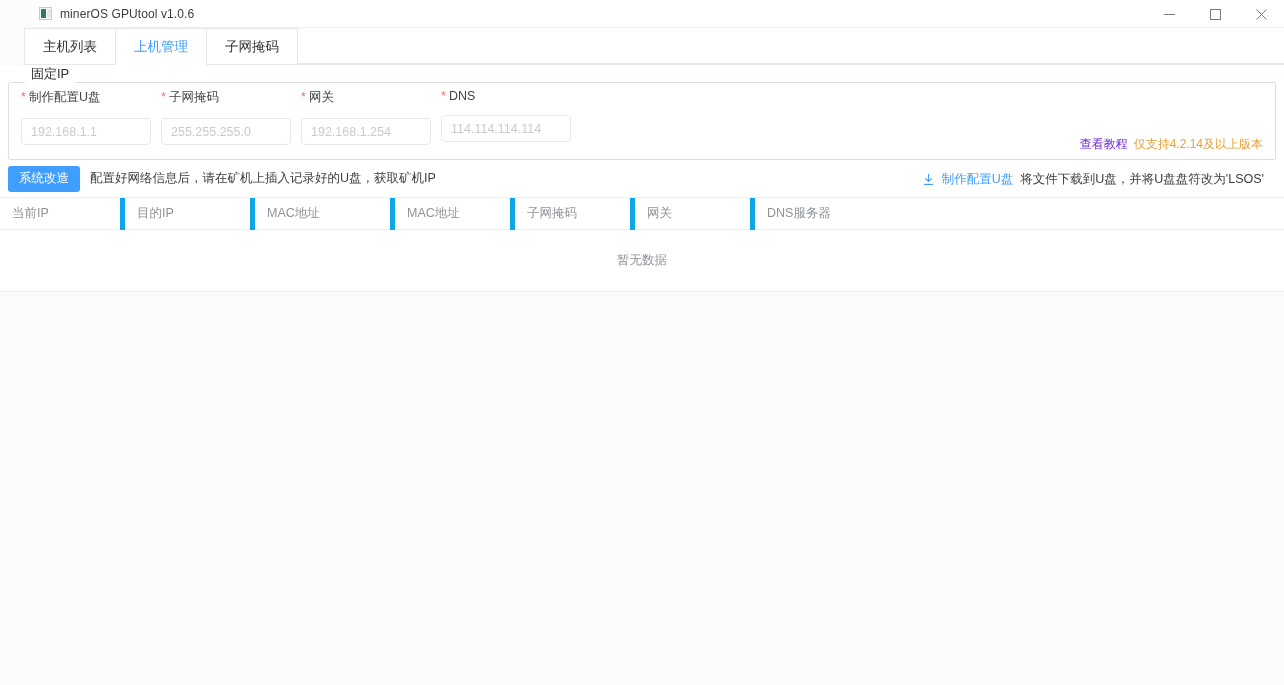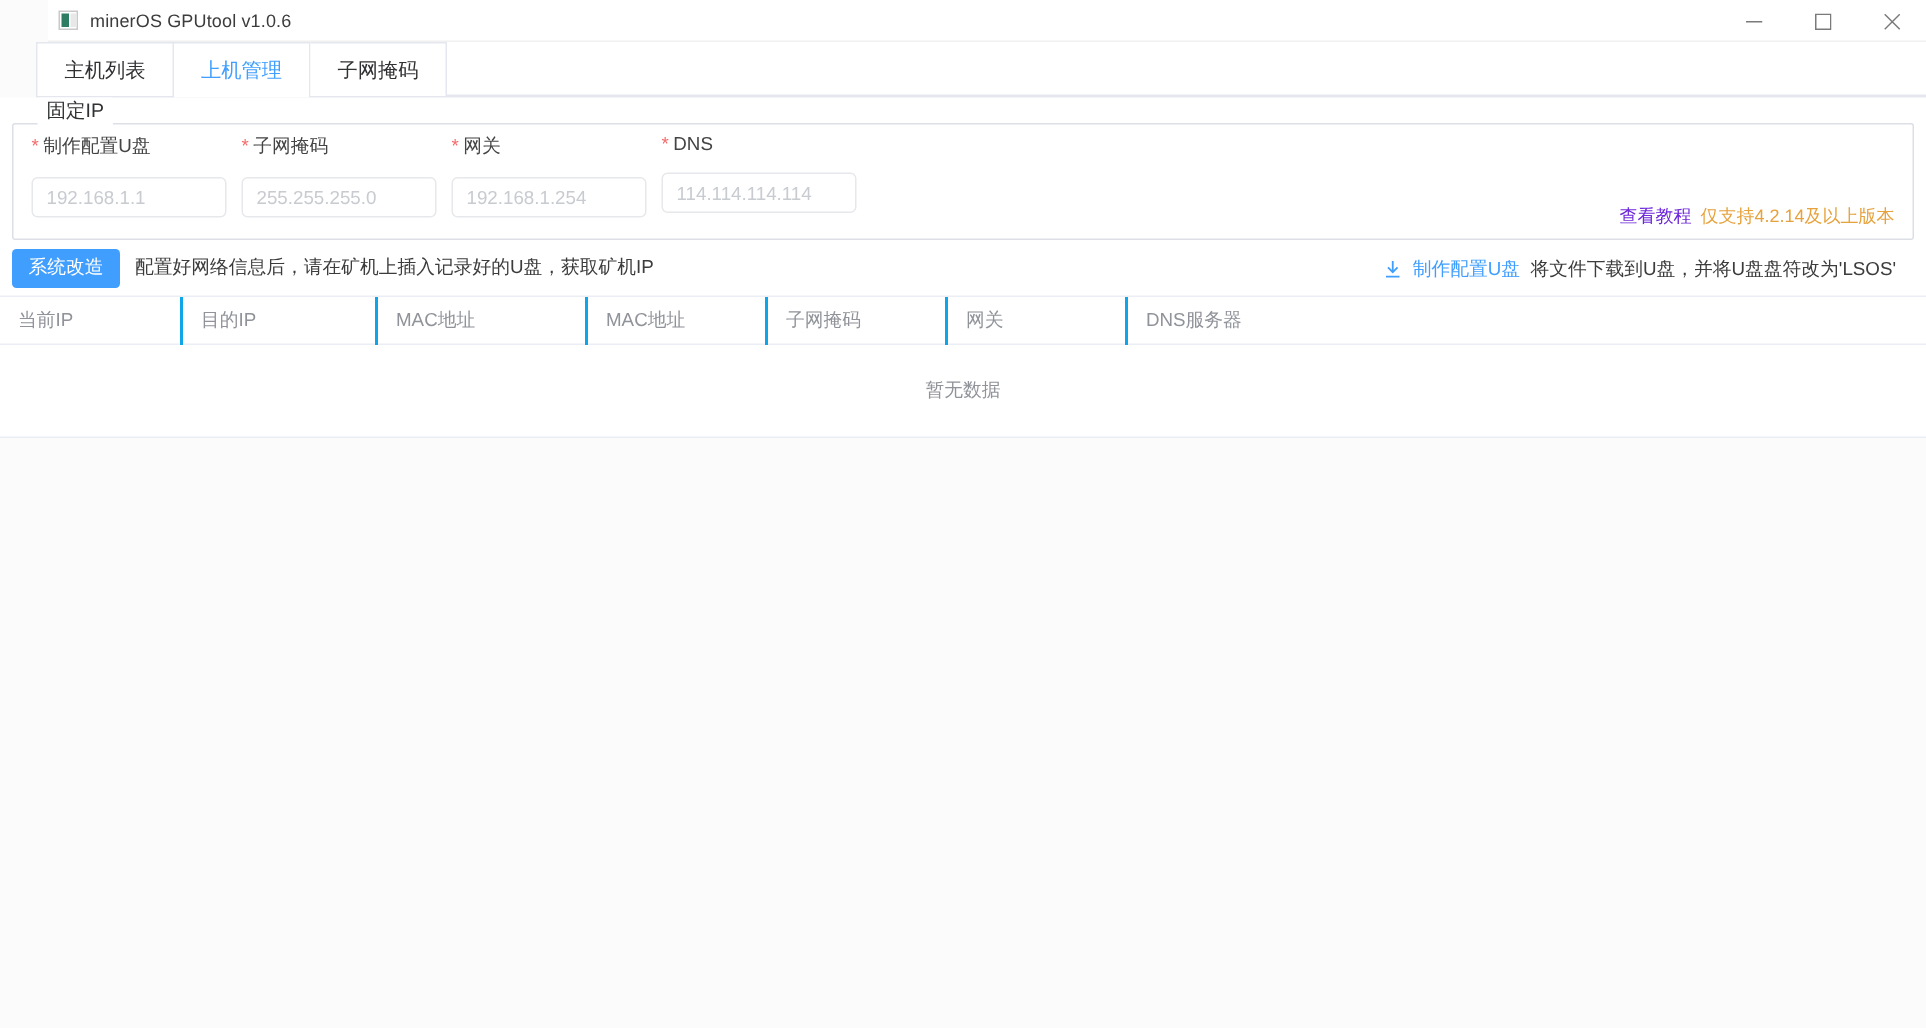--- a/index.html
+++ b/index.html
@@ -147,21 +147,21 @@
   
   .table { background: #fff; width: 100%; text-align: center; }
   .thead {
     display: flex; height: 32px; align-items: center;
     border-bottom: 1px solid #ebeef5;
   }
   .th {
     font-size: 12.5px; color: #909399;
     padding-left: 12px;
     height: 32px; display: flex; align-items: center;
-    border-left: 2px solid #0ea5e9;
+    border-left: 5px solid #0ea5e9;
   }
   .th:first-child { border-left: none; }
   .empty {
     height: 62px; display: flex; align-items: center; justify-content: center;
     font-size: 12.5px; color: #909399;
     border-bottom: 1px solid #ebeef5;
   }
   .page-bg { flex: 1; background: #fbfbfb; }
   .root { display: flex; flex-direction: column; height: 685px; }
 </style>

